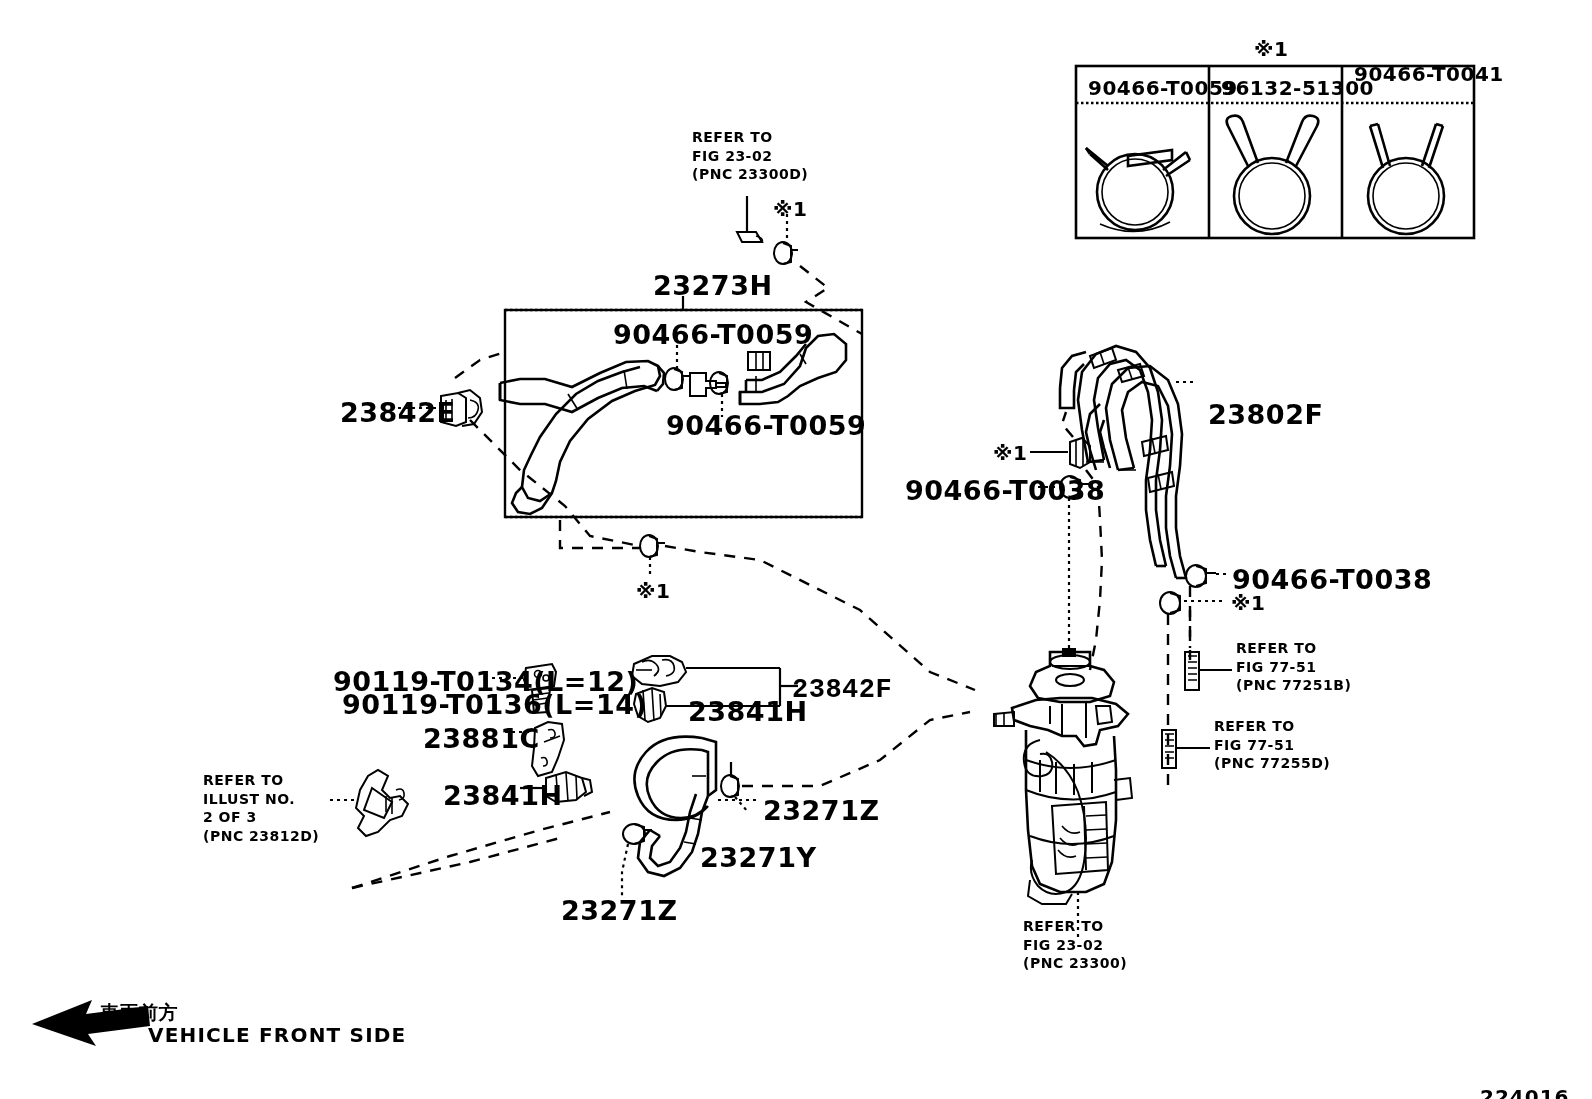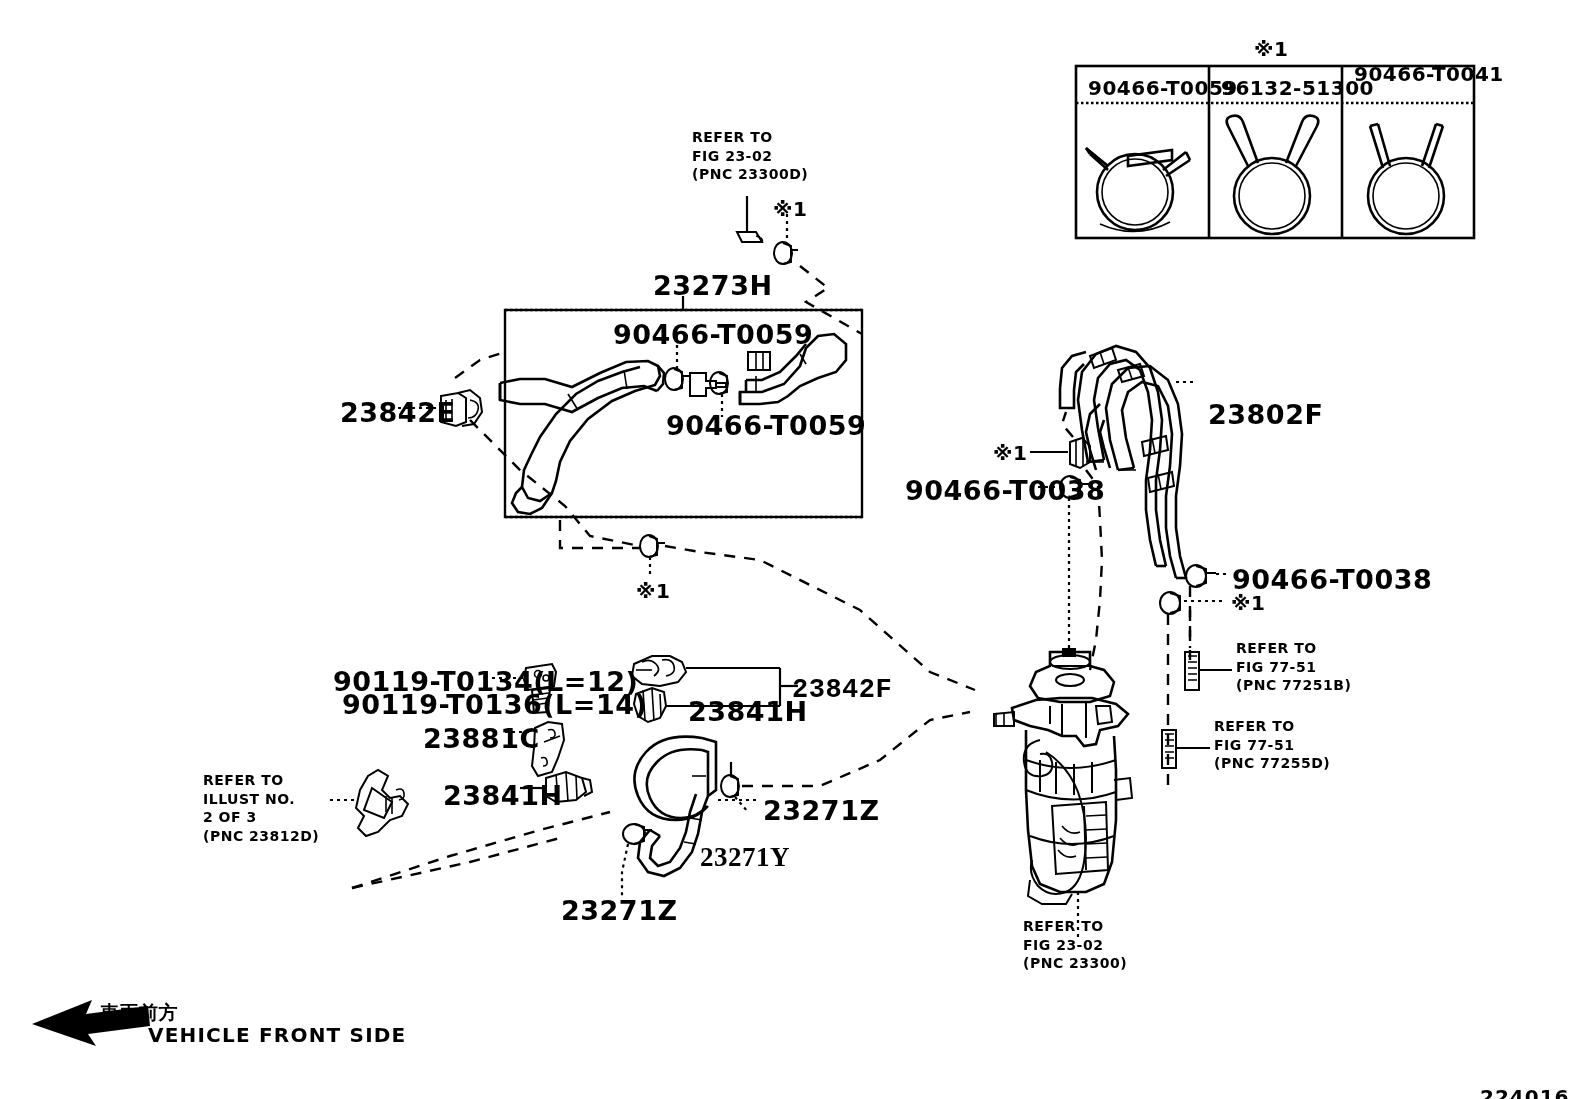--- a/index.html
+++ b/index.html
@@ -359,21 +359,21 @@
   <div class="lbl" style="left:443px; top:778px;">23841H</div>
   <div class="lbl refer" style="left:203px; top:771px;">REFER TO
 ILLUST NO.
 2 OF 3
 (PNC 23812D)</div>
 
   <div class="lbl" style="left:792px; top:673px;font-family:Liberation Mono, monospace;">23842F</div>
   <div class="lbl" style="left:688px; top:694px;">23841H</div>
 
   <div class="lbl" style="left:763px; top:793px;">23271Z</div>
-  <div class="lbl" style="left:700px; top:840px;font-family:Liberation Serif, serif;">23271Y</div>
+  <div class="lbl" style="left:700px; top:840px;">23271Y</div>
   <div class="lbl" style="left:561px; top:893px;">23271Z</div>
 
   <div class="lbl mark" style="left:993px; top:440px;">※1</div>
   <div class="lbl" style="left:905px; top:473px;">90466-T0038</div>
   <div class="lbl" style="left:1208px; top:368px;margin-top:29px;">23802F</div>
   <div class="lbl" style="left:1232px; top:562px;">90466-T0038</div>
   <div class="lbl mark" style="left:1231px; top:590px;">※1</div>
 
   <div class="lbl refer" style="left:1236px; top:639px;">REFER TO
 FIG 77-51

